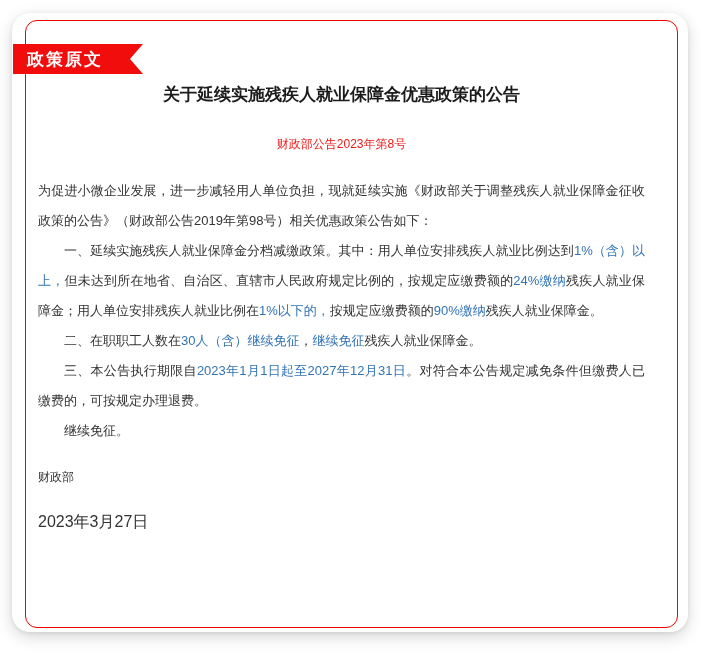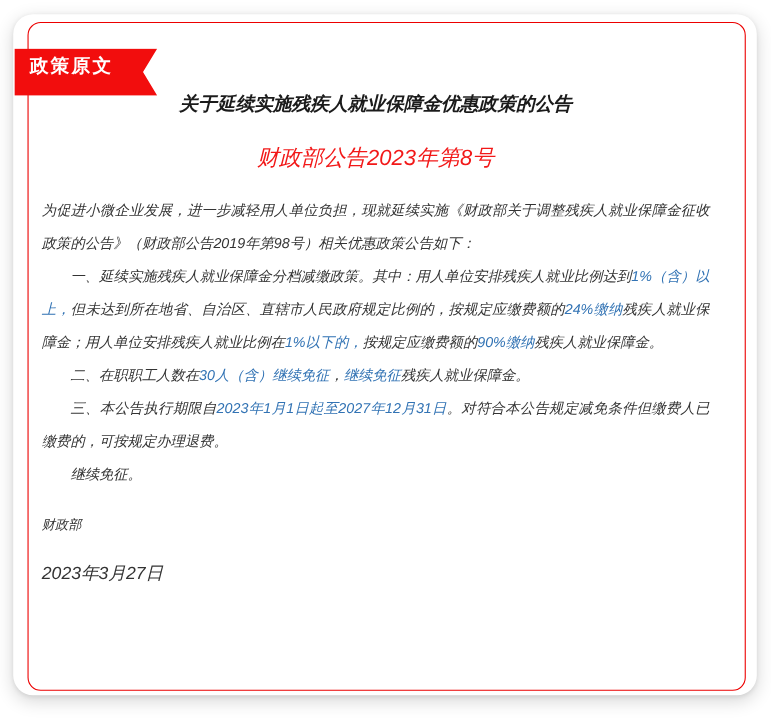--- a/index.html
+++ b/index.html
@@ -25,26 +25,25 @@
     border-radius:18px;
     box-shadow:0 5px 16px rgba(0,0,0,0.16), 0 1px 4px rgba(0,0,0,0.08);
   }
   .card-inner{
     position:absolute;
     top:7px;left:13px;right:10px;bottom:4px;
     border:1px solid var(--border-red);
     border-radius:12px;
     padding:62px 32px 0 12px;
     overflow:hidden;
-    font-style:italic;
   }
   .ribbon{
     position:absolute;
     top:31px;left:1px;
-    height:43px;
+    height:30px;
     line-height:31px;
     padding:0 40px 0 14px;
     background:var(--accent-red);
     color:#ffffff;
     font-size:17px;
     font-weight:bold;
     letter-spacing:2px;
     clip-path:polygon(0 0,100% 0,calc(100% - 13px) 50%,100% 100%,0 100%);
     z-index:5;
     white-space:nowrap;
@@ -52,21 +51,21 @@
   .doc-title{
     text-align:center;
     font-size:17px;
     font-weight:bold;
     color:var(--title-ink);
     line-height:24px;
   }
   .doc-subtitle{
     margin-top:26px;
     text-align:center;
-    font-size:20px;
+    font-size:12px;
     color:var(--subtitle-red);
     line-height:22px;
   }
   .doc-body{
     margin-top:21px;
     font-size:13px;
     line-height:30px;
     color:var(--body-ink);
     text-align:justify;
   }

